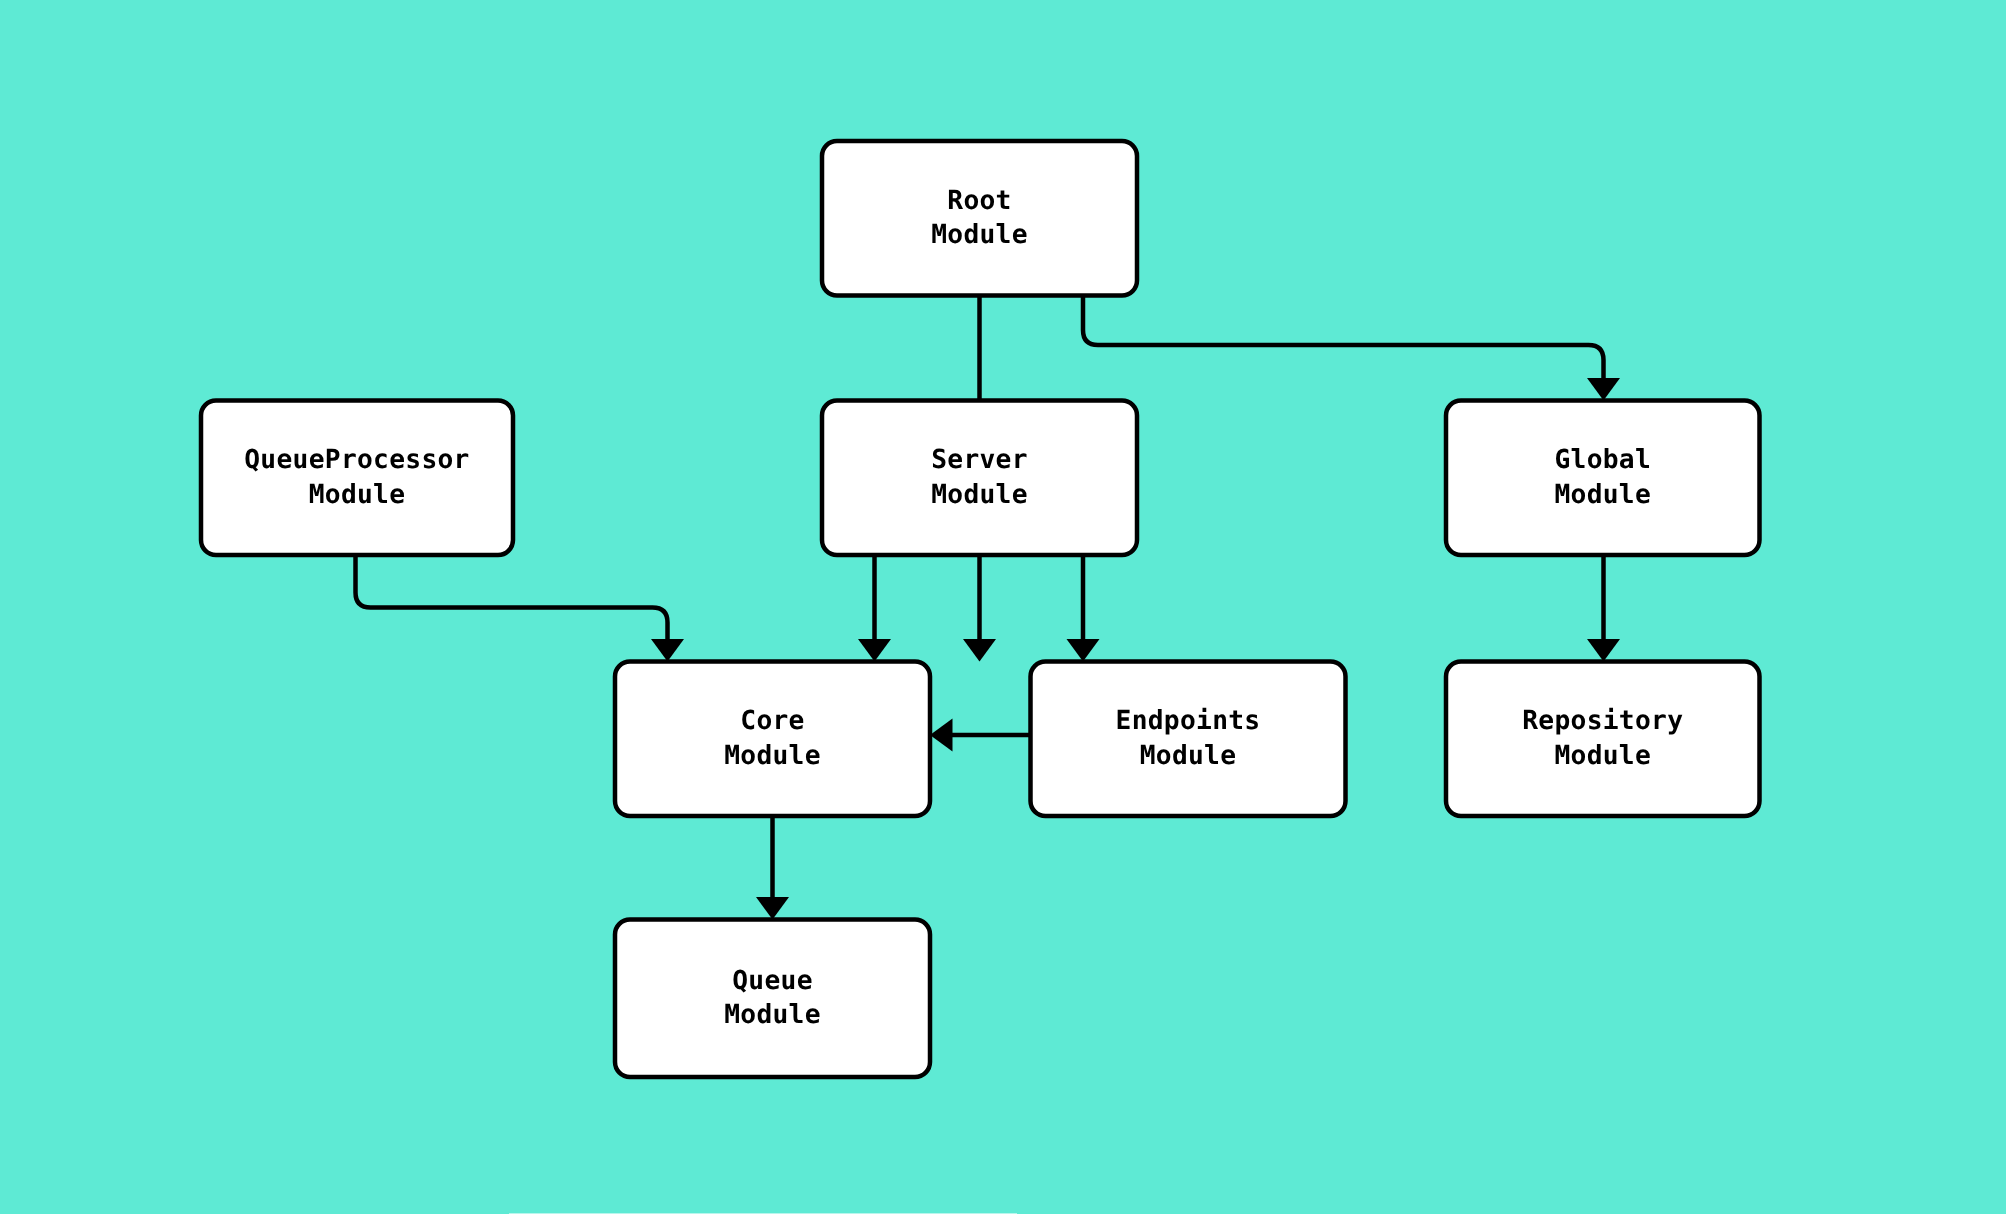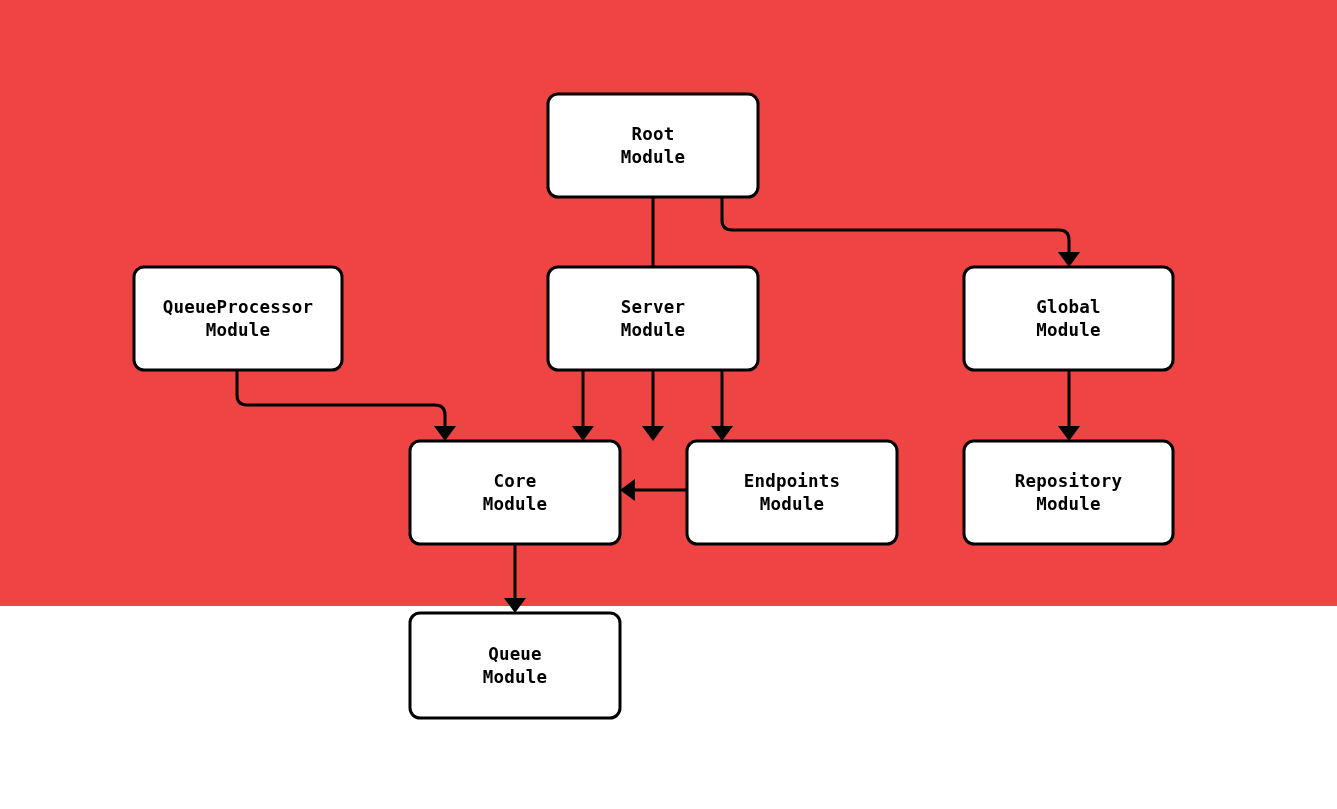--- a/index.html
+++ b/index.html
@@ -10,22 +10,22 @@
   }
   body {
     width: 1337px;
     height: 809px;
     overflow: hidden;
     font-family: "DejaVu Sans Mono", "Liberation Mono", monospace;
   }
   #diagram-root {
     position: relative;
     width: 1337px;
-    height: 606px;
-    background: #ef4444;
+    height: 809px;
+    background: #5eead4;
   }
   #diagram-svg {
     position: absolute;
     top: 0;
     left: 0;
     width: 1337px;
     height: 809px;
     display: block;
   }
   .node-rect {

